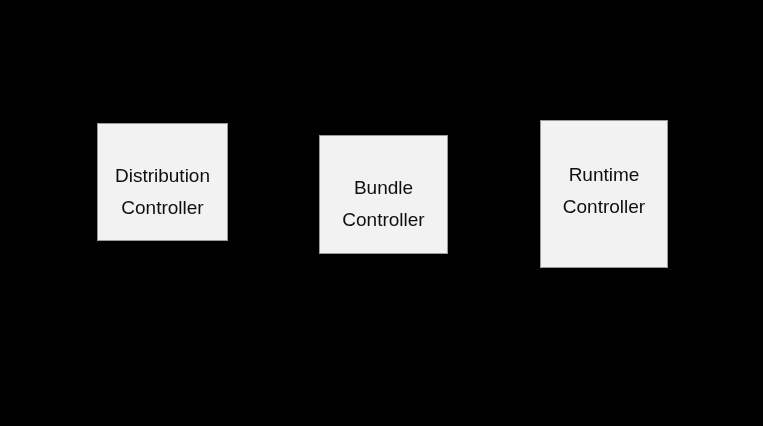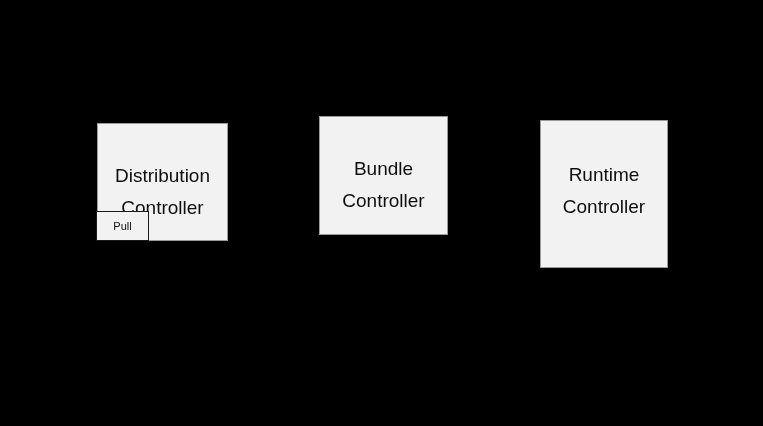--- a/index.html
+++ b/index.html
@@ -48,40 +48,37 @@
     font-family: "Liberation Sans", sans-serif;
     white-space: nowrap;
   }
 
   
   #box-distribution { left: 97px;  top: 123px; width: 131px; height: 118px; }
   #box-distribution .controller-title { top: 36px; }
   #sub-pull   { left: 96px;  top: 211px; width: 53px;  height: 30px; }
 
   
-  #box-bundle { left: 319px; top: 116px; width: 129px; height: 119px; }
+  #box-bundle { left: 319px; top: 135px; width: 129px; height: 119px; }
   #box-bundle .controller-title { top: 36px; }
   #sub-unpack { left: 318px; top: 212px; width: 63px;  height: 30px; }
 
   
   #box-runtime { left: 540px; top: 120px; width: 128px; height: 148px; }
   #box-runtime .controller-title { top: 38px; }
 </style>
 </head>
 <body>
 
 <div id="canvas">
 
   <div class="controller-box" id="box-distribution">
     <div class="controller-title">Distribution
 Controller</div>
   </div>
-  <div class="sub-box" id="sub-pull">
-    <span class="sub-box-label">Pull</span>
-  </div>
 
   <div class="controller-box" id="box-bundle">
     <div class="controller-title">Bundle
 Controller</div>
   </div>
 
   <div class="controller-box" id="box-runtime">
     <div class="controller-title">Runtime
 Controller</div>
   </div>

